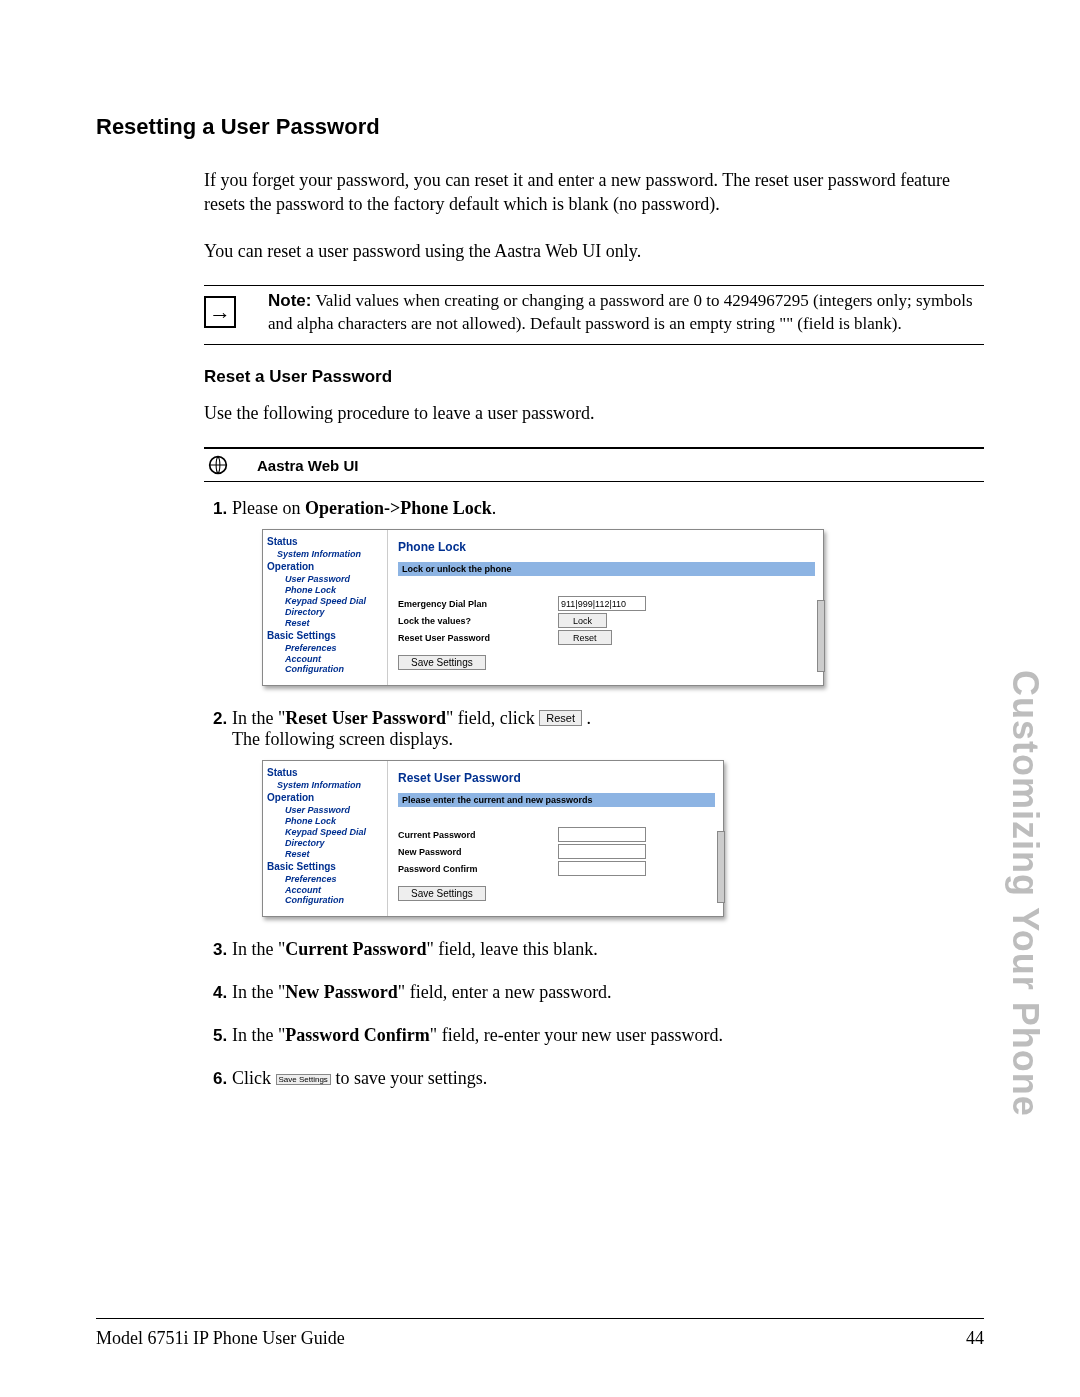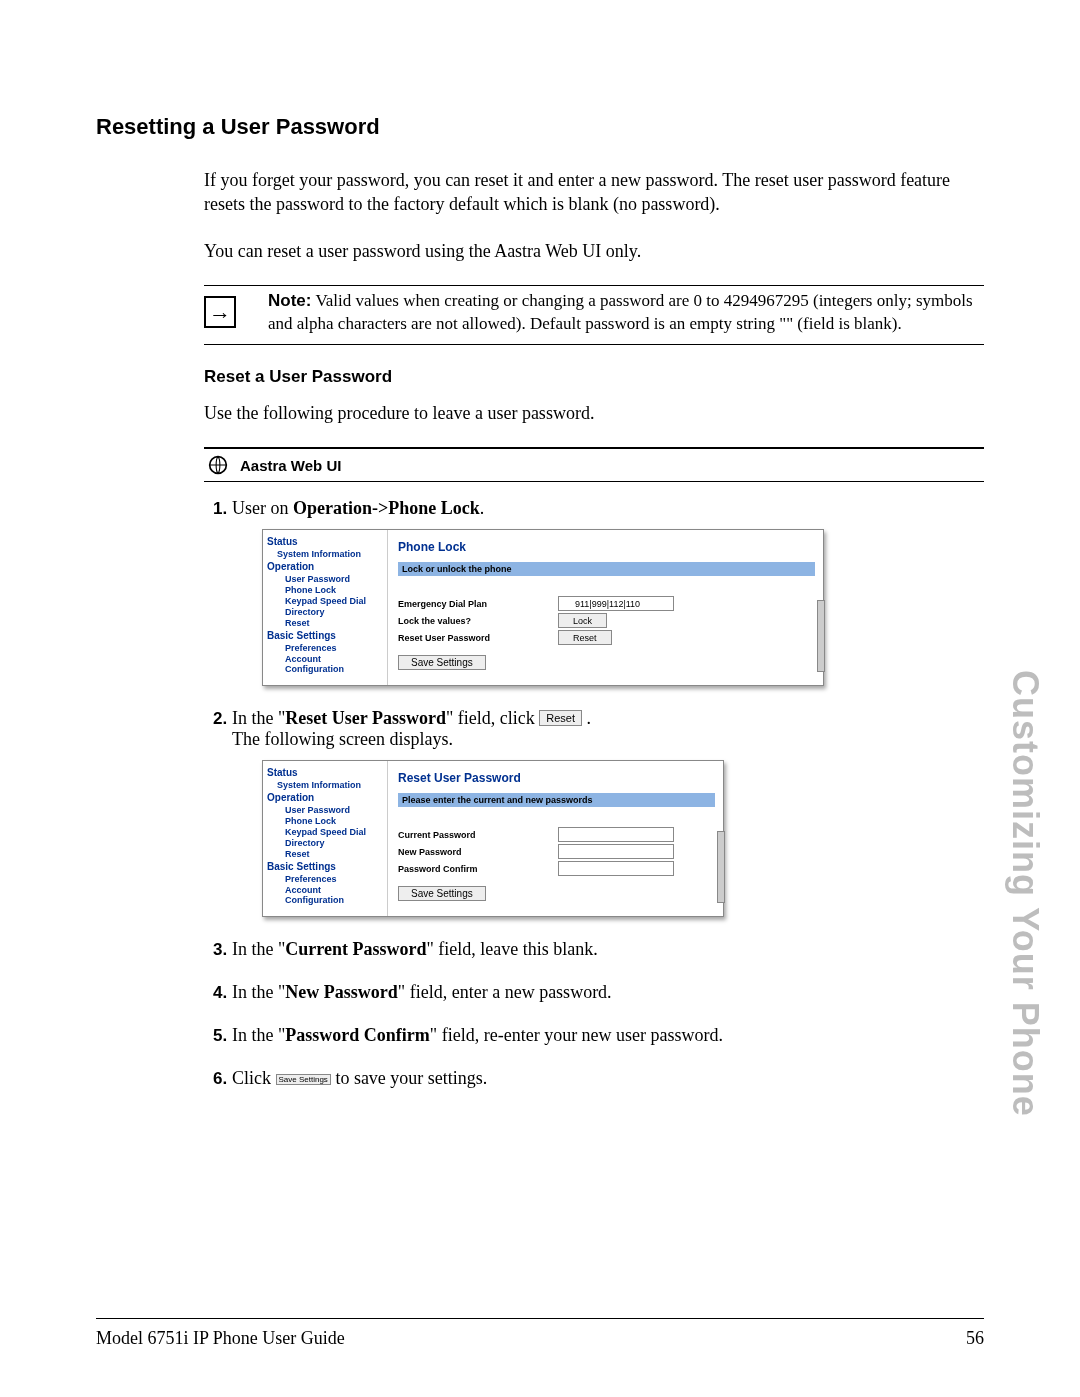--- a/index.html
+++ b/index.html
@@ -8,43 +8,43 @@
 .h1{font-family:Arial,Helvetica,sans-serif;font-weight:bold;font-size:22px;margin:0 0 28px 0;}
 .body-block{margin-left:108px;}
 .para{font-size:18px;line-height:1.35;margin:0 0 22px 0;}
 .rule-top{border-top:1px solid #000;margin-top:4px;}
 .rule-bot{border-bottom:1px solid #000;}
 .note-wrap{display:flex;align-items:flex-start;margin-bottom:4px;padding:4px 0;}
 .note-icon{width:28px;height:28px;border:2px solid #000;display:flex;align-items:center;justify-content:center;margin:6px 32px 0 0;flex:0 0 28px;font-size:22px;font-weight:bold;}
 .note-text{font-size:17px;line-height:1.35;}
 .note-text b{font-family:Arial,Helvetica,sans-serif;}
 .h2{font-family:Arial,Helvetica,sans-serif;font-weight:bold;font-size:17px;margin:22px 0 14px 0;}
-.ui-head{display:flex;align-items:center;margin:4px 0;padding:6px 0;border-top:2px solid #000;border-bottom:1px solid #000;}
+.ui-head{display:flex;align-items:center;margin:4px 0;padding:6px 0;border-top:2px solid #000;border-bottom:1px solid #000;gap:17px;}
 .ui-head-icon{width:20px;height:20px;margin-right:12px;margin-left:4px;}
 .ui-head-label{font-family:Arial,Helvetica,sans-serif;font-weight:bold;font-size:15px;}
 ol.steps{margin:16px 0 0 0;padding-left:28px;font-family:Arial,Helvetica,sans-serif;font-weight:bold;font-size:17px;}
 ol.steps>li{margin-bottom:22px;}
 ol.steps>li>.step-body{font-family:"Times New Roman",Times,serif;font-weight:normal;font-size:18px;}
 .step-body b{font-weight:bold;}
 .inline-btn{display:inline-block;border:1px solid #888;background:#eee;font-family:Arial,Helvetica,sans-serif;font-size:11px;padding:1px 6px;vertical-align:2px;}
 .inline-btn.tiny{font-size:8px;padding:0 2px;}
 
 
 .webui{width:560px;border:1px solid #888;margin:10px 0 0 30px;background:#fff;box-shadow:2px 3px 4px rgba(0,0,0,.35);font-family:Arial,Helvetica,sans-serif;font-size:10px;display:flex;position:relative;}
 .webui::after{content:"";position:absolute;right:-2px;top:45%;width:6px;height:70px;background:#ccc;border:1px solid #888;}
 .side{width:120px;background:#fff;border-right:1px solid #ccc;padding:4px 0 10px 4px;}
 .side-h{color:#003090;font-weight:bold;font-size:10px;margin:2px 0;}
-.side-i{color:#003090;font-size:9px;margin:1px 16px 1px 10px;}
+.side-i{color:#003090;font-size:9px;margin:1px 16px 1px 10px;font-style:italic;}
 .side-i.ind{margin-left:18px;}
 .main{flex:1;padding:6px 8px 14px 10px;}
 .main-title{color:#003090;font-weight:bold;font-size:12px;margin:4px 0 8px 0;}
 .band{background:#8db4e3;color:#000;font-size:9px;font-weight:bold;padding:2px 4px;margin-bottom:20px;}
 .row{display:flex;align-items:center;margin:2px 0;}
 .row-l{width:160px;font-size:9px;}
-.row-v input[type=text]{width:82px;font-size:9px;border:1px solid #888;padding:0 16px;height:13px;}
+.row-v input[type=text]{width:82px;font-size:9px;border:1px solid #888;padding:0 2px;height:13px;}
 .row-v .btn{font-size:9px;border:1px solid #888;background:#eee;padding:0 14px;height:15px;}
 .save-btn{font-size:10px;border:1px solid #888;background:#eee;padding:1px 12px;margin-top:8px;}
 
 
 .foot-rule{position:absolute;left:96px;right:96px;bottom:78px;border-top:1px solid #000;}
 .foot{position:absolute;left:96px;right:96px;bottom:48px;display:flex;justify-content:space-between;font-size:18px;}
 
 
 .side-text{position:absolute;right:34px;top:670px;writing-mode:vertical-rl;font-family:Arial,Helvetica,sans-serif;font-weight:bold;font-size:36px;color:#bdbdbd;letter-spacing:1px;}
 </style>
@@ -74,21 +74,21 @@
       <svg class="ui-head-icon" viewBox="0 0 24 24">
           <circle cx="12" cy="12" r="10" fill="none" stroke="#000" stroke-width="2"></circle>
           <path d="M2 12h20M12 2c3 3 3 17 0 20M12 2c-3 3-3 17 0 20" fill="none" stroke="#000" stroke-width="1.3"></path>
         </svg>
       <span class="ui-head-label">Aastra Web UI</span>
     </div>
 
     <ol class="steps">
       <li>
         <span class="step-body">
-          <span>User on </span><b>Operation-&gt;Phone Lock</b><span>.</span>
+          <span>Please on </span><b>Operation-&gt;Phone Lock</b><span>.</span>
         </span>
 
         
         <div class="webui">
           <div class="side">
             <div class="side-h">Status</div>
             <div class="side-i">System Information</div>
             <div class="side-h">Operation</div>
             <div class="side-i ind">User Password</div>
             <div class="side-i ind">Phone Lock</div>
@@ -166,15 +166,15 @@
       <li><span class="step-body"><span>In the "</span><b>Password Confirm</b><span>" field, re-enter your new user password.</span></span></li>
       <li><span class="step-body"><span>Click </span><span class="inline-btn tiny">Save Settings</span><span> to save your settings.</span></span></li>
     </ol>
   </div>
 
   <div class="side-text">Customizing Your Phone</div>
 
   <div class="foot-rule"></div>
   <div class="foot">
     <span>Model 6751i IP Phone User Guide</span>
-    <span>56</span>
+    <span>44</span>
   </div>
 </div>
 
 </body></html>

